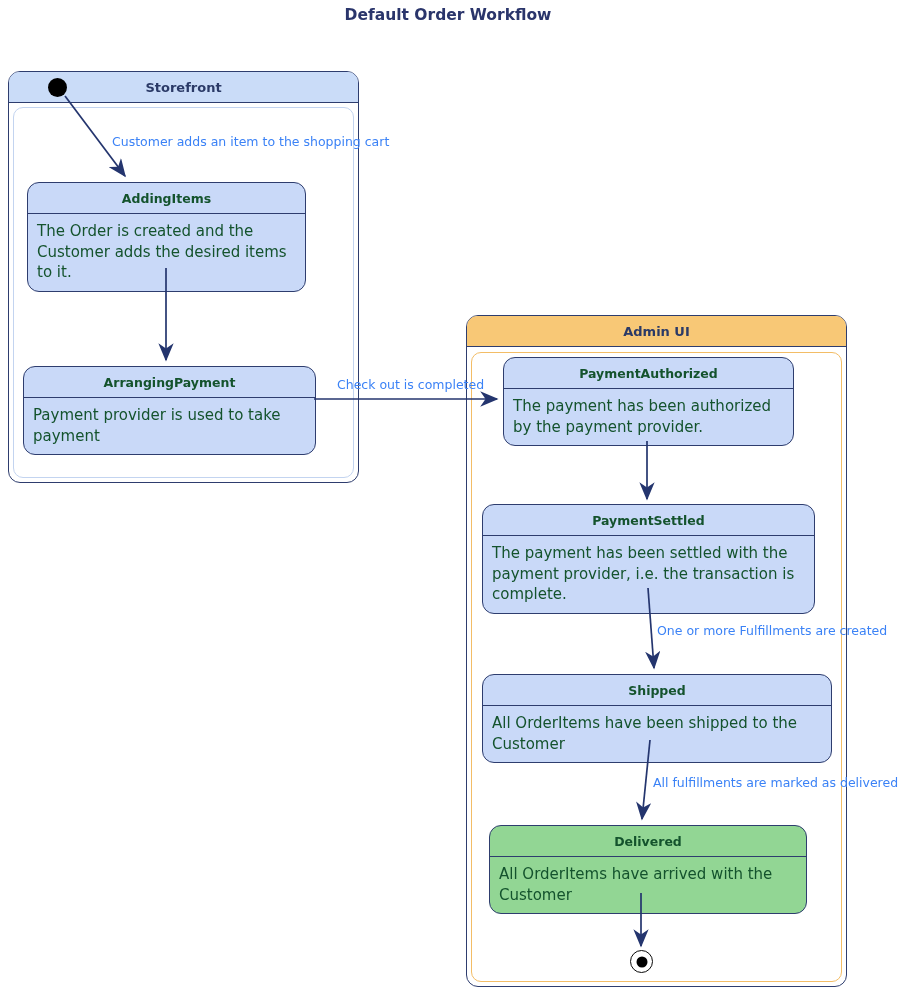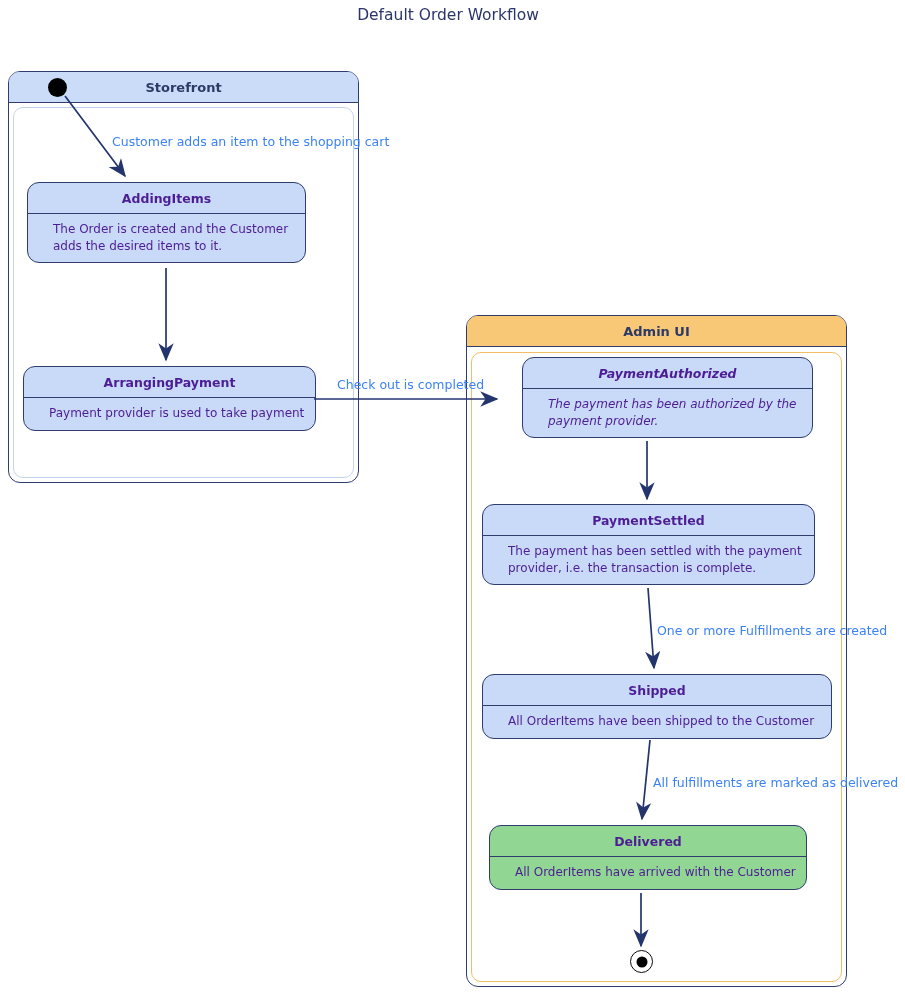--- a/index.html
+++ b/index.html
@@ -10,21 +10,21 @@
     background: #ffffff;
     font-family: "DejaVu Sans", "Liberation Sans", sans-serif;
     color: #2b3a67;
     overflow: hidden;
   }
   .diagram-title {
     position: absolute;
     left: 448px; top: 6px;
     transform: translateX(-50%);
     font-size: 15.5px;
-    font-weight: 400;
+    font-weight: 700;
     color: #2a356b;
     white-space: nowrap;
   }
   .container {
     position: absolute;
     border: 1.6px solid #2e3d6e;
     border-radius: 12px;
     background: #ffffff;
     z-index: 1;
   }
@@ -48,34 +48,34 @@
     border: 1.6px solid #c3d4f0;
     background: #ffffff;
   }
   .inner-frame.blue-frame { top: 35px; border-color: #c3d4f0; }
   .inner-frame.orange-frame { top: 36px; border-color: #f3bd66; }
   .state {
     position: absolute;
     background: #c9d9f8;
     border: 1.6px solid #2e3d6e;
     border-radius: 12px;
-    color: #4c1d95;
+    color: #14532d;
     z-index: 4;
   }
   .state.green { background: #92d694; }
   .state-title {
     text-align: center;
     font-weight: bold;
     font-size: 12.5px;
     padding: 8px 6px 7px 6px;
     border-bottom: 1.4px solid #2e3d6e;
   }
   .state-body {
-    padding: 7px 9px 8px 25px;
-    font-size: 12px;
+    padding: 7px 9px 8px 9px;
+    font-size: 15px;
     line-height: 1.38;
   }
   .edge-label {
     position: absolute;
     font-size: 12.5px;
     color: #3b82f6;
     white-space: nowrap;
     z-index: 6;
     background: transparent;
   }
@@ -137,21 +137,21 @@
   <div class="state" style="left:27px; top:182px; width:277px;">
     <div class="state-title">AddingItems</div>
     <div class="state-body">The Order is created and the Customer adds the desired items to it.</div>
   </div>
 
   <div class="state" style="left:23px; top:366px; width:291px;">
     <div class="state-title">ArrangingPayment</div>
     <div class="state-body">Payment provider is used to take payment</div>
   </div>
 
-  <div class="state" style="left:522px; top:357px; width:289px;font-style:italic;">
+  <div class="state" style="left:503px; top:357px; width:289px;">
     <div class="state-title">PaymentAuthorized</div>
     <div class="state-body">The payment has been authorized by the payment provider.</div>
   </div>
 
   <div class="state" style="left:482px; top:504px; width:331px;">
     <div class="state-title">PaymentSettled</div>
     <div class="state-body">The payment has been settled with the payment provider, i.e. the transaction is complete.</div>
   </div>
 
   <div class="state" style="left:482px; top:674px; width:348px;">

